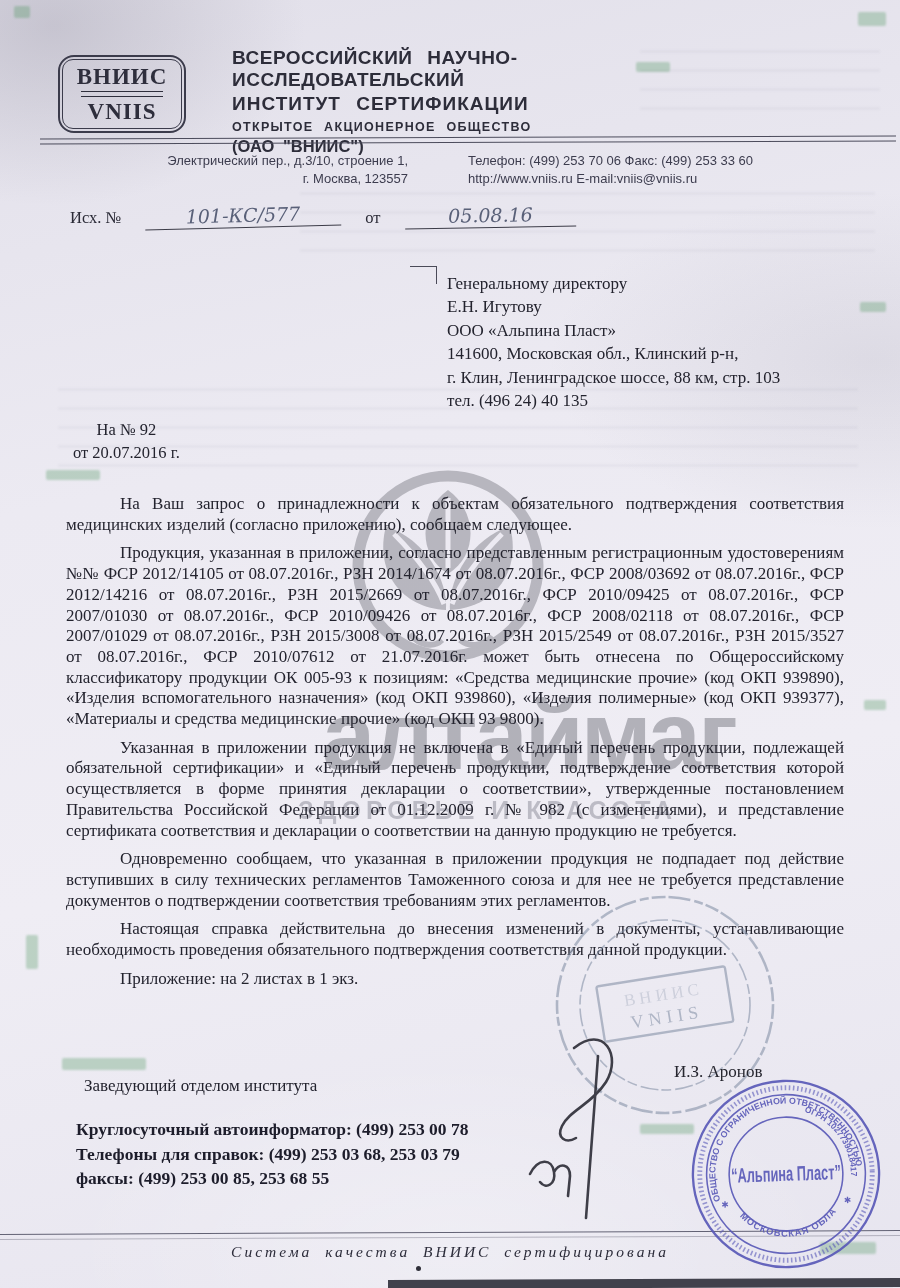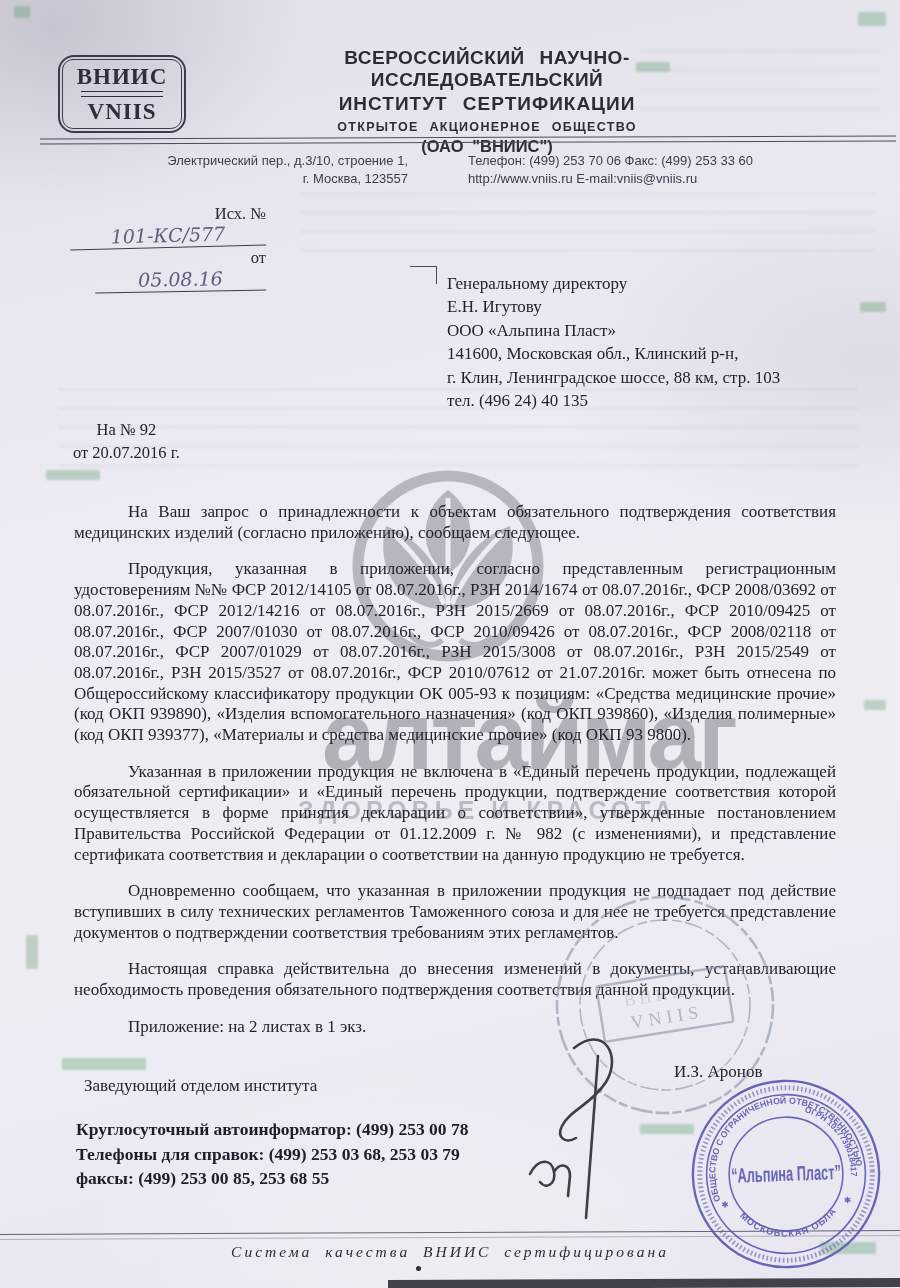--- a/index.html
+++ b/index.html
@@ -11,41 +11,41 @@
       radial-gradient(650px 320px at 50% 97%, rgba(255,255,255,.28), transparent 60%),
       linear-gradient(168deg,#e2e0ea 0%,#eceaf2 35%,#efedf4 62%,#e7e5ef 100%);}
   .abs{position:absolute;}
   
   .logo-box{left:58px;top:55px;width:128px;height:78px;border:2px solid #3b3b4b;border-radius:16px;padding:2px;box-sizing:border-box;}
   .logo-inner{width:100%;height:100%;border:1.5px solid #3b3b4b;border-radius:11px;box-sizing:border-box;
     display:flex;flex-direction:column;justify-content:center;align-items:center;}
   .logo-ru{font:bold 23px "Liberation Serif",serif;letter-spacing:1px;color:#2e2e3c;}
   .logo-div{width:82px;height:4px;border-top:1.2px solid #2e2e3c;border-bottom:1.2px solid #2e2e3c;margin:1px 0 2px;}
   .logo-en{font:bold 23px "Liberation Serif",serif;letter-spacing:1px;color:#2e2e3c;}
-  .hdr-title{left:232px;top:47px;width:510px;text-align:center;color:#2d2d3a;font-family:"Liberation Sans",sans-serif;}
+  .hdr-title{left:232px;top:47px;width:510px;color:#2d2d3a;font-family:"Liberation Sans",sans-serif;}
   .ht1{font-size:19px;font-weight:bold;letter-spacing:.5px;word-spacing:9px;}
   .ht2{font-size:19px;font-weight:bold;letter-spacing:1px;word-spacing:9px;margin-top:2px;}
   .ht3{font-size:12.5px;font-weight:bold;letter-spacing:1.3px;word-spacing:6px;margin-top:5px;}
   .ht4{font-size:16.5px;font-weight:bold;word-spacing:4px;margin-top:3px;}
   .hdr-rule{left:40px;top:137px;width:856px;height:4px;border-top:1.4px solid #4c4c5c;border-bottom:1.2px solid #4c4c5c;transform:rotate(-0.2deg);}
   .contacts{font-family:"Liberation Sans",sans-serif;font-size:13px;line-height:17.5px;color:#3c3c4e;}
   .c-left{left:52px;top:152px;width:356px;text-align:right;}
   .c-right{left:468px;top:152px;width:410px;text-align:left;}
   
-  .outgoing{left:70px;top:204px;display:flex;align-items:flex-end;gap:0;font-size:16.5px;color:#2a2a36;flex-direction:column;}
+  .outgoing{left:70px;top:204px;display:flex;align-items:flex-end;gap:24px;font-size:16.5px;color:#2a2a36;}
   .hand{display:inline-block;border-bottom:1.2px solid #3c3c48;text-align:center;
     font-family:"DejaVu Serif",serif;font-style:italic;font-size:19px;color:#596078;padding:0 8px 1px;}
   .hand-num{min-width:180px;transform:rotate(-1.5deg);}
   .hand-date{min-width:155px;transform:rotate(-1deg);}
   .corner-mark{left:410px;top:266px;width:26px;height:17px;border-top:1.6px solid #4a4a58;border-right:1.6px solid #4a4a58;}
   .recipient{left:447px;top:272px;font-size:17px;line-height:23.4px;color:#23232e;}
   .ref-block{left:73px;top:418px;font-size:16.5px;line-height:23px;color:#23232e;text-align:center;}
   
   .body-text{left:58px;top:486px;width:794px;font-size:17px;line-height:20.7px;text-align:justify;color:#23232e;}
-  .body-text p{margin:16px;text-indent:54px;}
+  .body-text p{margin:8px;text-indent:54px;}
   .sign-pos{left:84px;top:1076px;font-size:17px;}
   .sign-name{left:674px;top:1062px;font-size:17px;color:#26262f;}
   .footer-contacts{left:76px;top:1117px;font-size:17.5px;font-weight:bold;line-height:24.6px;color:#1d1d2b;}
   .bottom-rule{left:0;top:1232px;width:900px;height:4px;border-top:1.2px solid rgba(75,75,95,.85);border-bottom:1px solid rgba(75,75,95,.35);transform:rotate(-0.25deg);}
   .quality-line{left:0;top:1243px;width:900px;text-align:center;font-style:italic;font-size:15.5px;letter-spacing:3px;word-spacing:6px;color:#2c2c3a;}
   .dot{left:416px;top:1266px;width:5px;height:5px;border-radius:50%;background:#2f2f38;}
   .bottom-bar{left:388px;top:1279px;width:512px;height:9px;background:#41414c;transform:rotate(-0.2deg);}
   
   .wm-ball{left:350px;top:468px;width:196px;height:196px;opacity:.5;}
   .wm-brand{left:322px;top:688px;font-family:"Liberation Sans",sans-serif;font-weight:bold;font-size:96px;letter-spacing:-3px;color:#8a8a93;opacity:.6;line-height:1;}

